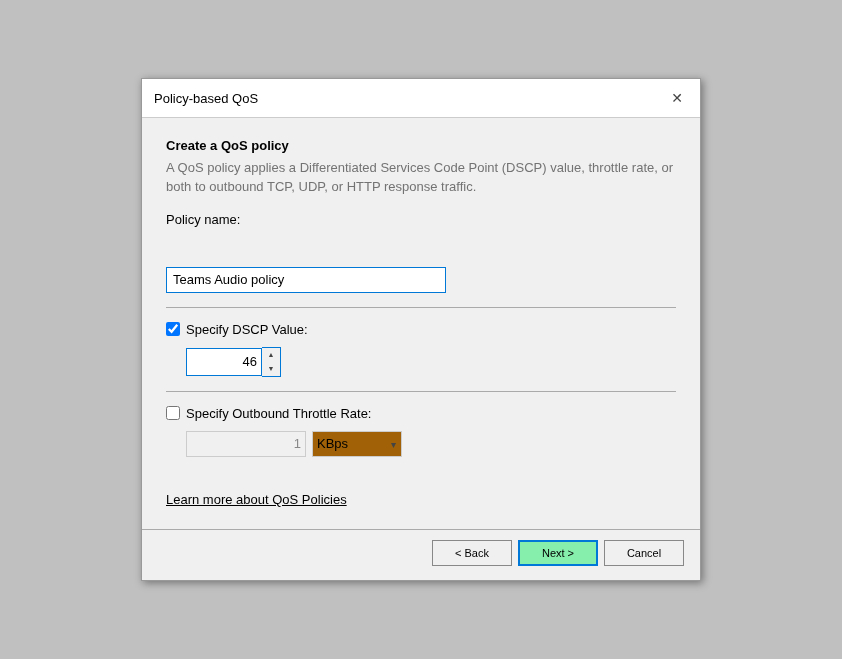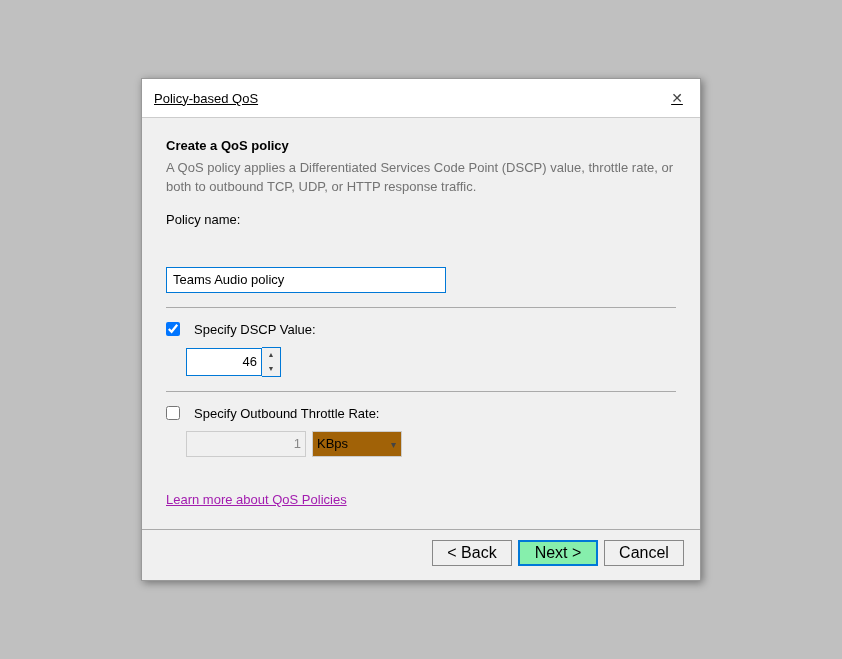--- a/index.html
+++ b/index.html
@@ -25,21 +25,20 @@
 
     .title-bar {
       background: #fff;
       display: flex;
       align-items: center;
       justify-content: space-between;
       padding: 8px 12px;
       border-bottom: 1px solid #ccc;
       font-size: 13px;
       font-weight: 400;
-      text-decoration: underline;
     }
 
     .title-bar-title {
       font-size: 13px;
     }
 
     .close-btn {
       width: 22px;
       height: 22px;
       display: flex;
@@ -87,21 +86,21 @@
 
     .divider {
       border: none;
       border-top: 1px solid #aaa;
       margin: 14px 0;
     }
 
     .checkbox-row {
       display: flex;
       align-items: center;
-      gap: 14px;
+      gap: 6px;
       margin-bottom: 10px;
     }
 
     .checkbox-row input[type="checkbox"] {
       width: 14px;
       height: 14px;
       cursor: pointer;
     }
 
     .checkbox-label {
@@ -194,21 +193,21 @@
       pointer-events: none;
       font-size: 10px;
       color: #444;
     }
 
     .select-wrapper select {
       padding-right: 20px;
     }
 
     .learn-more {
-      color: #a21caf;
+      color: #000000;
       text-decoration: underline;
       font-size: 13px;
       cursor: pointer;
       margin-top: 20px;
       display: inline-block;
     }
 
     .footer {
       display: flex;
       justify-content: flex-end;
@@ -217,21 +216,21 @@
       padding: 10px 16px 14px 16px;
       border-top: 1px solid #aaa;
       margin-top: 10px;
       background: #f0f0f0;
     }
 
     .footer-btn {
       min-width: 80px;
       height: 26px;
       padding: 0 12px;
-      font-size: 16px;
+      font-size: 11px;
       cursor: pointer;
       border: 1px solid #888;
       background: #f0f0f0;
     }
 
     .footer-btn.primary {
       border: 2px solid #0078d7;
       background: #86efac;
     }
 

